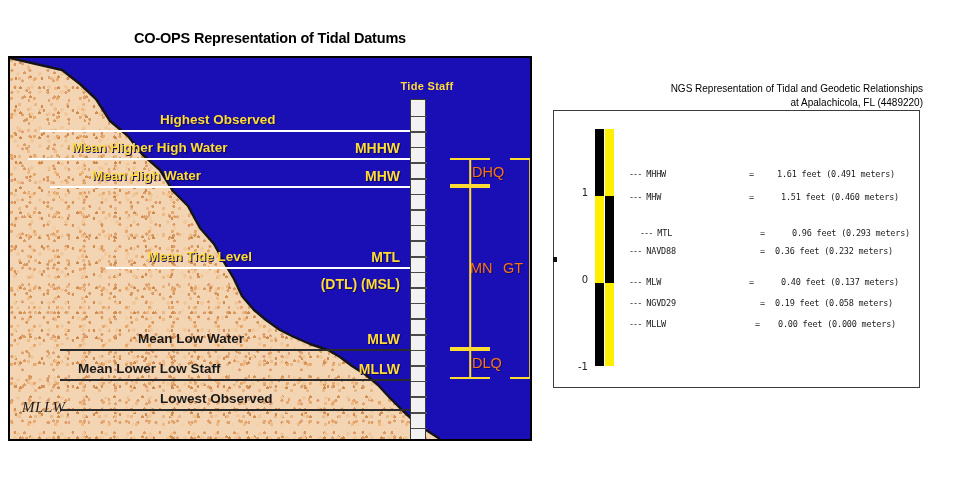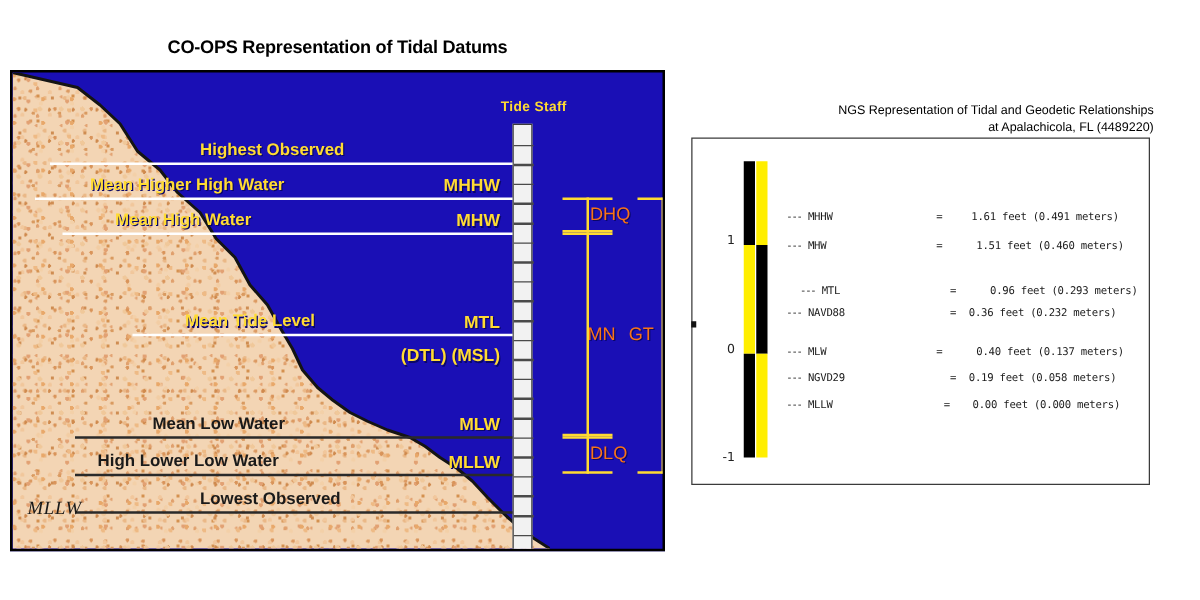--- a/index.html
+++ b/index.html
@@ -204,24 +204,24 @@
         <div class="datum-label onwater" style="left: 62px; top: 82px;">Mean Higher High Water</div>
         <div class="datum-abbr" style="right: 130px; top: 82px;">MHHW</div>
         <div class="datum-line" style="left: 40px; top: 128px; width: 360px;"></div>
         <div class="datum-label onwater" style="left: 82px; top: 110px;">Mean High Water</div>
         <div class="datum-abbr" style="right: 130px; top: 110px;">MHW</div>
         <div class="datum-line" style="left: 96px; top: 209px; width: 304px;"></div>
         <div class="datum-label onwater" style="left: 138px; top: 191px;">Mean Tide Level</div>
         <div class="datum-abbr" style="right: 130px; top: 191px;">MTL</div>
         <div class="datum-abbr" style="right: 130px; top: 218px;">(DTL) (MSL)</div>
         <div class="datum-line dark" style="left: 50px; top: 291px; width: 350px;"></div>
-        <div class="datum-label onsand" style="left: 76px; top: 273px; padding-left: 36px;">Mean Low Water</div>
+        <div class="datum-label onsand" style="left: 92px; top: 273px; padding-left: 36px;">Mean Low Water</div>
         <div class="datum-abbr" style="right: 130px; top: 273px;">MLW</div>
         <div class="datum-line dark" style="left: 50px; top: 321px; width: 350px;"></div>
-        <div class="datum-label onsand" style="left: 68px; top: 303px;">High Lower Low Water</div>
+        <div class="datum-label onsand" style="left: 68px; top: 303px;">Mean Lower Low Staff</div>
         <div class="datum-abbr" style="right: 130px; top: 303px;">MLLW</div>
         <div class="datum-line dark" style="left: 50px; top: 351px; width: 350px;"></div>
         <div class="datum-label onsand" style="left: 150px; top: 333px;">Lowest Observed</div>
       </div>
     <div id="range-layer">
         <div class="bracket" style="left: 440px; top: 100px; width: 40px; height: 28px;">
           <div class="stem"></div>
           <div class="cap top"></div>
           <div class="cap bot"></div>
         </div>

